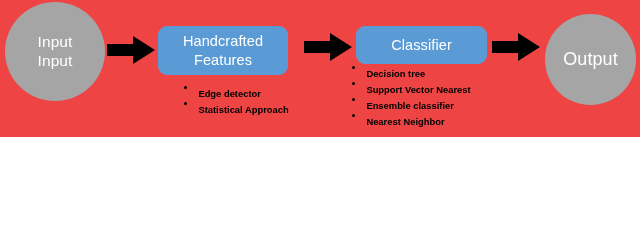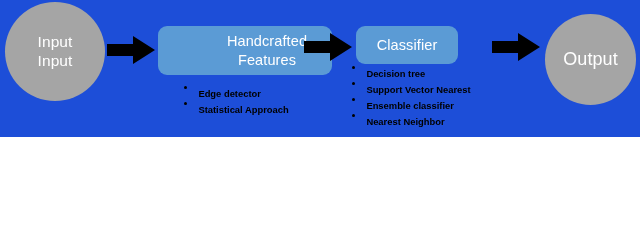--- a/index.html
+++ b/index.html
@@ -7,21 +7,21 @@
     padding: 0;
     background: #ffffff;
   }
   body {
     font-family: "Liberation Sans", sans-serif;
   }
   #canvas {
     position: relative;
     width: 640px;
     height: 137px;
-    background: #1d4ed8;
+    background: #ef4444;
     overflow: hidden;
   }
 
   
   .node-circle {
     position: absolute;
     border-radius: 50%;
     background: #a5a5a5;
     display: flex;
     flex-direction: column;
@@ -61,26 +61,25 @@
     text-align: center;
     line-height: 1.25;
     letter-spacing: 0.1px;
   }
   #box-features {
     left: 158px;
     top: 26px;
     width: 130px;
     height: 49px;
     font-size: 14.5px;
-    padding-left: 44px;
   }
   #box-classifier {
     left: 356px;
     top: 26px;
-    width: 102px;
+    width: 131px;
     height: 38px;
     font-size: 14.5px;
   }
   .box-line { display: block; }
 
   
   .arrow {
     position: absolute;
     top: 36px;
     width: 48px;

